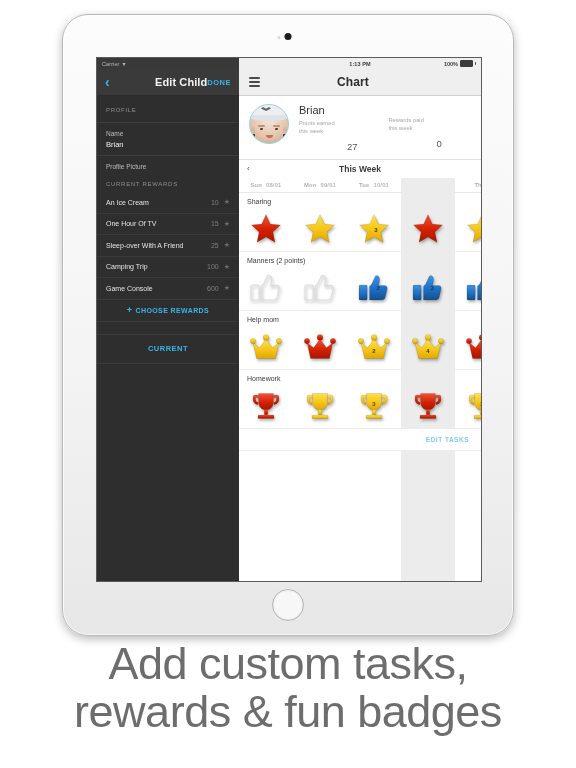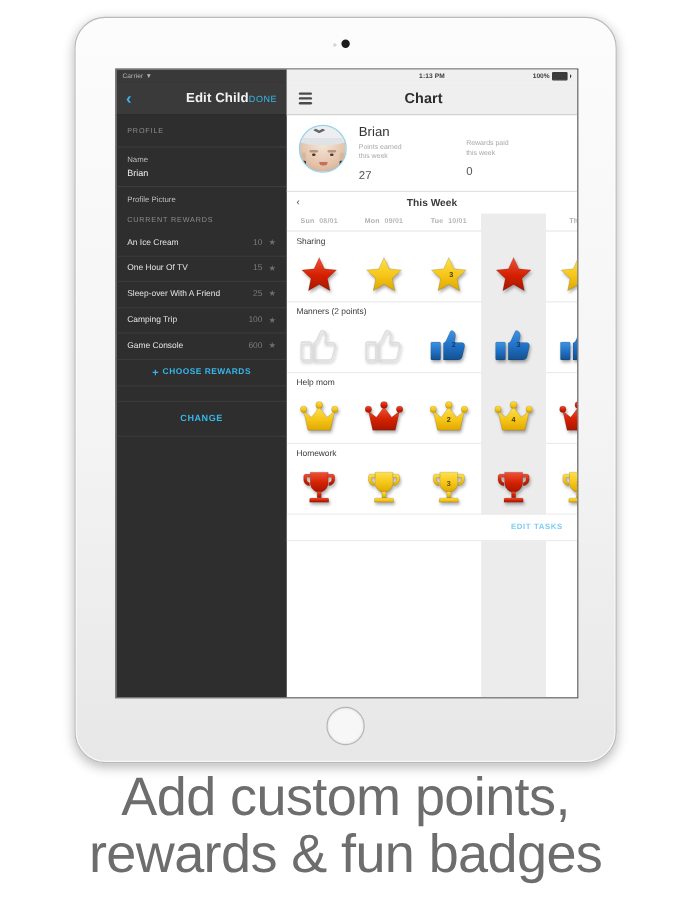--- a/index.html
+++ b/index.html
@@ -52,21 +52,21 @@
   .wifi-glyph{font-size:6px;color:#b9b9b9;line-height:1;}
   .sb-navbar{
     height:26px;background:#3a3a3a;display:flex;align-items:center;
     padding:0 8px;position:relative;border-bottom:1px solid #2b2b2b;
   }
   .sb-back{font-size:14px;color:#37b6e9;line-height:1;font-weight:600;cursor:pointer;}
   .sb-title{
     flex:1;text-align:right;font-size:11px;color:#f2f2f2;font-weight:600;
     letter-spacing:.1px;margin-left:-4px;
   }
-  .sb-done{font-size:7.5px;color:#37b6e9;font-weight:400;letter-spacing:.5px;cursor:pointer;}
+  .sb-done{font-size:7.5px;color:#37b6e9;font-weight:700;letter-spacing:.5px;cursor:pointer;}
   .sb-body{flex:1;background:#2e2e2e;overflow:hidden;}
   .sb-sectionhead{
     font-size:6px;color:#8d8d8d;letter-spacing:.7px;
     padding:11px 9px 5px 9px;text-transform:uppercase;
   }
   .sb-row{
     height:20px;display:flex;align-items:center;padding:0 9px;
     border-top:1px solid #3d3d3d;font-size:7px;color:#e6e6e6;
   }
   .sb-row.label-only{height:14px;border-top:none;color:#bdbdbd;font-size:6.5px;padding-bottom:0;align-items:flex-end;}
@@ -160,21 +160,21 @@
   .child-avatar .ear{position:absolute;top:22px;width:4px;height:7px;border-radius:50%;background:#d8b69c;}
   .child-avatar .ear.l{left:1px;} .child-avatar .ear.r{right:1px;}
   .child-avatar .earring{position:absolute;top:29px;width:3px;height:4px;border-radius:1px;background:#2b2b2b;}
   .child-avatar .earring.l{left:2px;} .child-avatar .earring.r{right:2px;}
 
   .child-info{flex:1;display:flex;min-width:0;}
   .child-left{flex:0 0 52%;}
   .child-right{flex:1;padding-top:13px;}
   .child-name{font-size:11px;color:#333;margin-bottom:4px;}
   .stat-label{font-size:5.8px;color:#a8a8a8;line-height:1.35;}
-  .stat-value{font-size:9.5px;color:#555;margin-top:5px;}
+  .stat-value{font-size:9.5px;color:#555;margin-top:5px;margin-left:48px;}
 
   .week-bar{
     height:18px;display:flex;align-items:center;padding:0 8px;position:relative;
     border-bottom:0;
   }
   .week-arrow{font-size:8px;color:#4a4a4a;cursor:pointer;line-height:1;}
   .week-label{
     position:absolute;left:0;right:0;text-align:center;font-size:8.5px;
     color:#3a3a3a;font-weight:700;pointer-events:none;
   }
@@ -285,21 +285,21 @@
               <span class="rw-pts">600</span>
               <span class="rw-star">★</span>
             </div>
           </div>
 
         <div class="sb-action">
           <span class="sb-plus">+</span>
           <span>CHOOSE REWARDS</span>
         </div>
 
-        <div class="sb-delete">CHANGE</div>
+        <div class="sb-delete">CURRENT</div>
       </div>
     </div>
 
     <div id="panel">
 
       <div class="pn-status">
         <span class="pn-time">1:13 PM</span>
         <span class="pn-batt">
           <span>100%</span>
           <span class="batt-body"></span>
@@ -770,15 +770,15 @@
           </div>
         <div class="edit-tasks">EDIT TASKS</div>
       </div>
     </div>
   </div>
 
   <div id="home-button"></div>
 </div>
 
 <div id="caption">
-  <span>Add custom points,</span>
+  <span>Add custom tasks,</span>
   <span class="l2">rewards &amp; fun badges</span>
 </div>
 
 </body></html>

